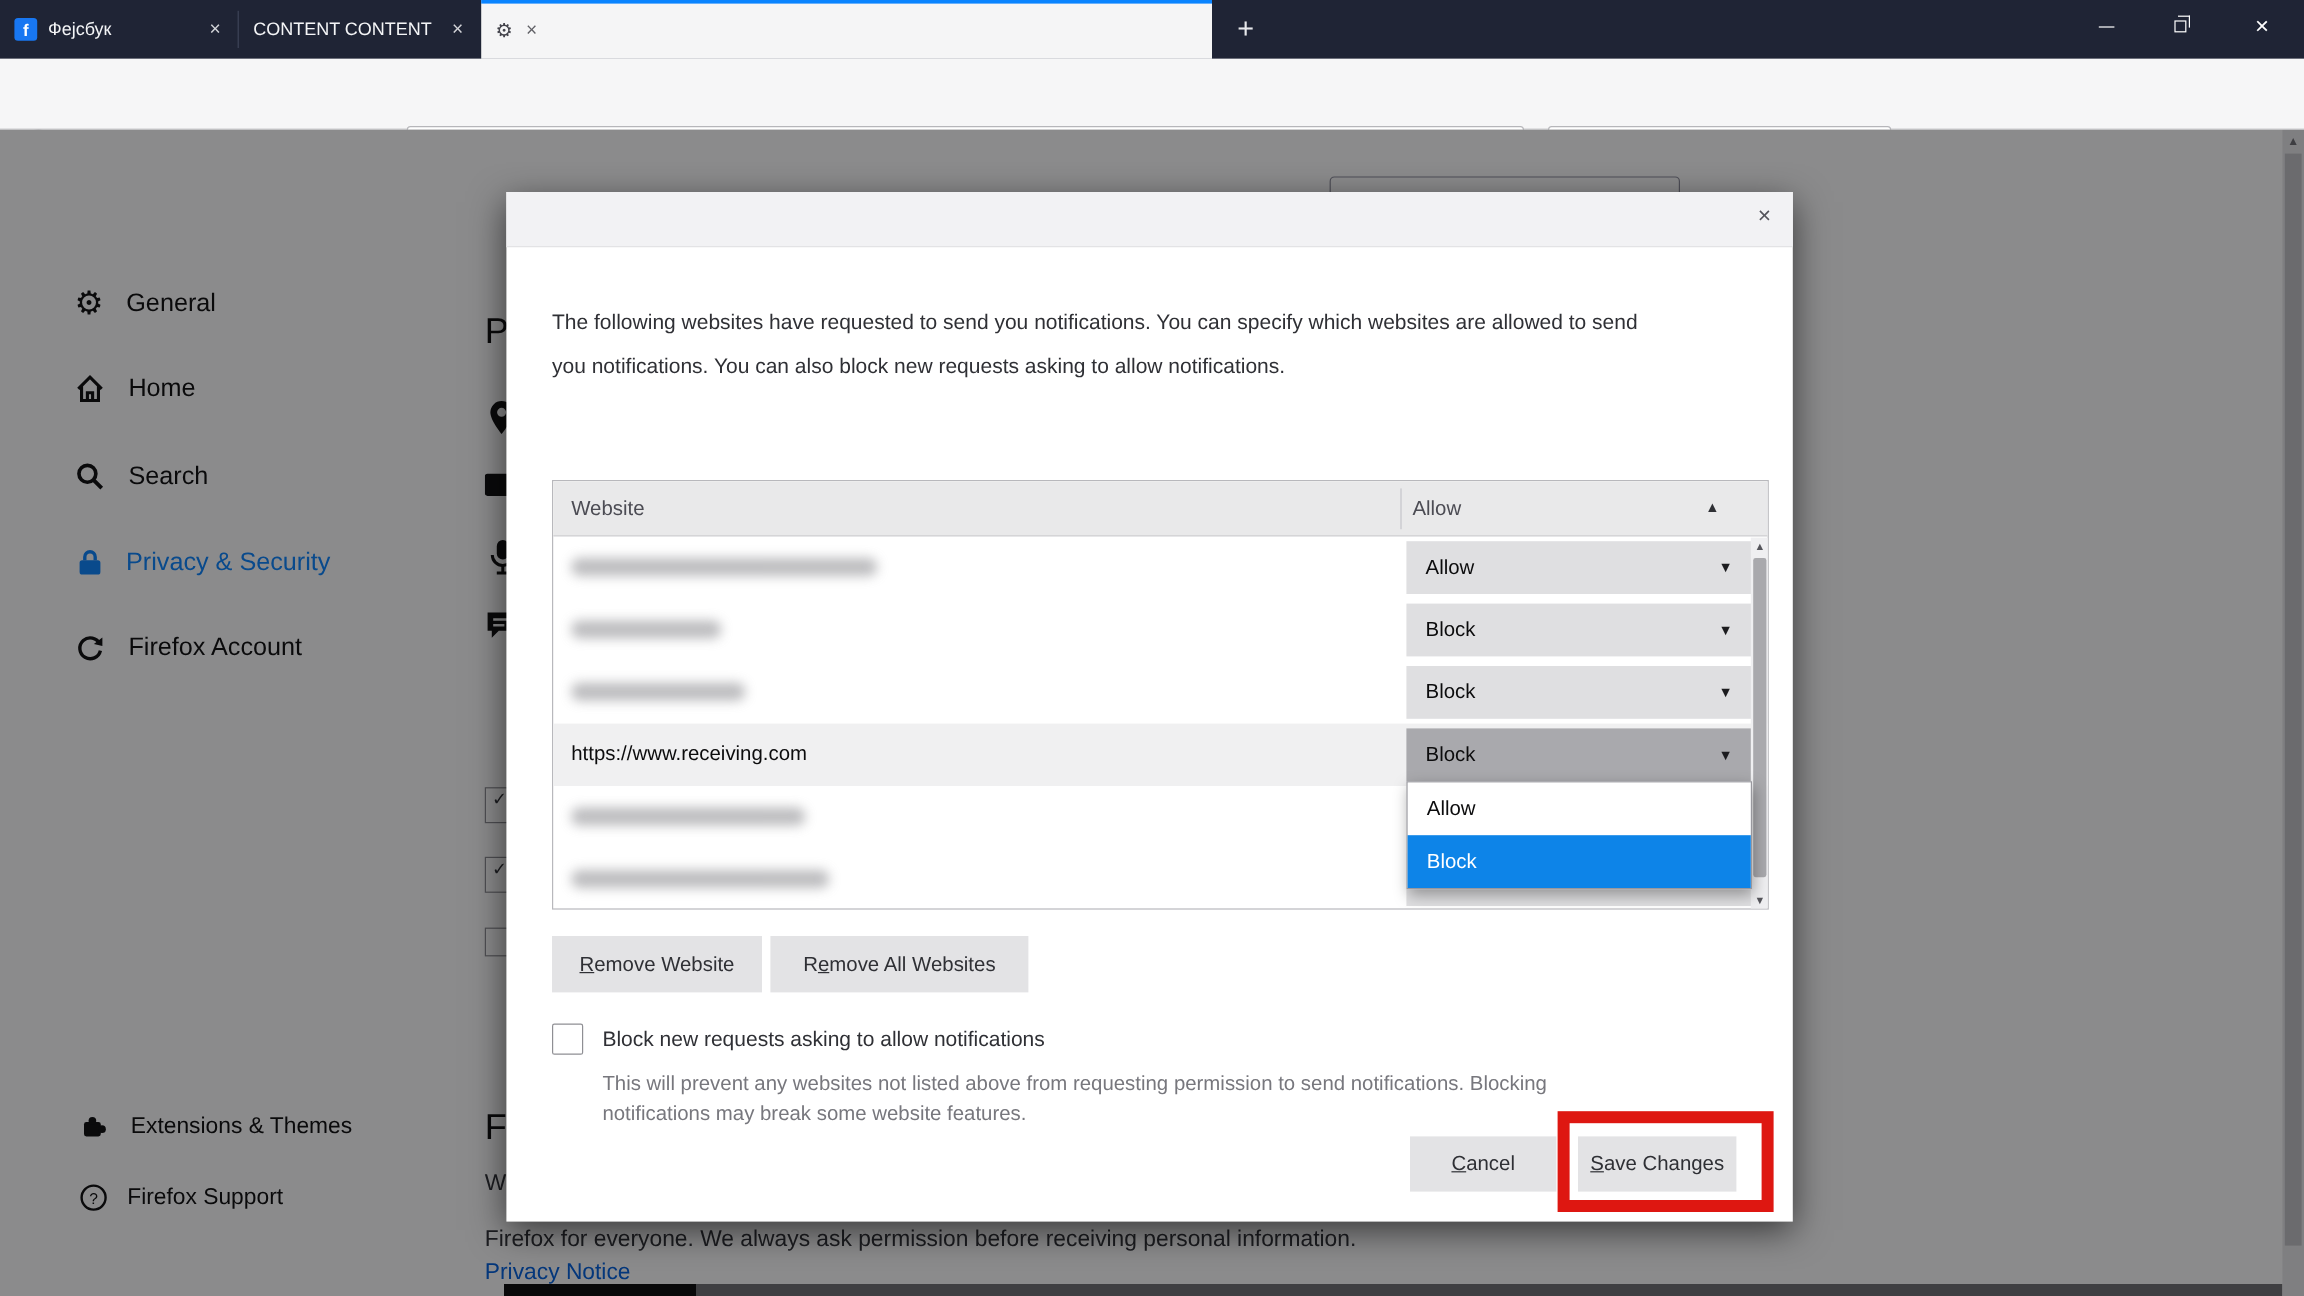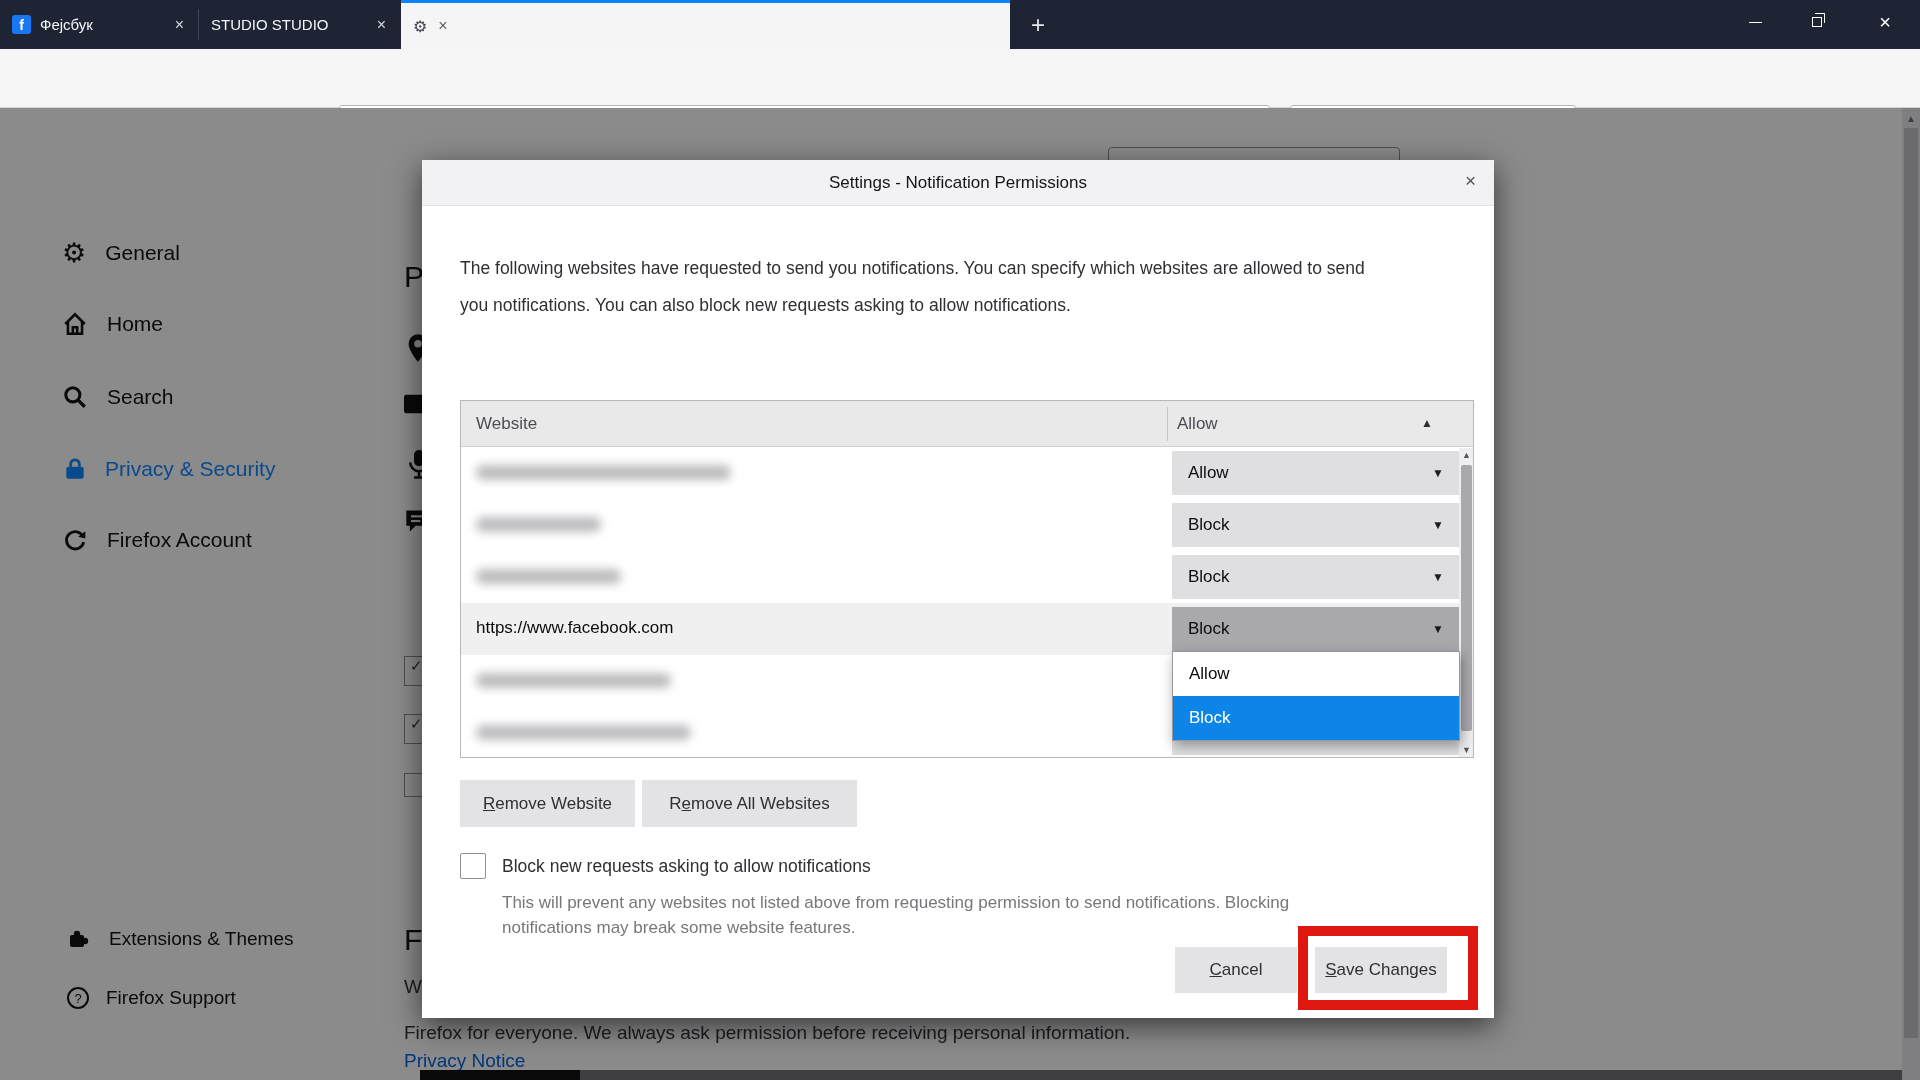--- a/index.html
+++ b/index.html
@@ -86,21 +86,21 @@
 <div id="screen">
 
   <div class="abs tabbar">
     <div class="tab inactive" style="left:0;width:198px;">
       <span class="fb-favicon">f</span>
       <span class="tab-title">Фејсбук</span>
       <span class="tab-close">×</span>
     </div>
     <div class="tabsep" style="left:198px;"></div>
     <div class="tab inactive" style="left:199px;width:201px;">
-      <span class="tab-title">STUDIO STUDIO</span>
+      <span class="tab-title">CONTENT CONTENT</span>
       <span class="tab-close">×</span>
     </div>
     <div class="tab active" style="left:401px;width:609px;">
       <span class="gear-favicon">⚙</span>
       <span class="tab-close" style="color:#47474d;">×</span>
     </div>
     <div class="newtab" style="left:1020px;">+</div>
     <div class="winbtn" style="left:1732px;">
         <span class="min-glyph"></span>
       </div>
@@ -258,21 +258,20 @@
 
   <div class="abs pg-scroll">
     <span class="arrow" style="top:5px;">▲</span>
     <div class="pg-thumb"></div>
   </div>
 
   <div class="abs overlay"></div>
 
   <div class="abs dialog">
     <div class="dlg-titlebar">
-      <div class="dlg-title">Settings - Notification Permissions</div>
       <span class="dlg-close">×</span>
     </div>
 
     <div class="dlg-desc">The following websites have requested to send you notifications. You can specify which websites are allowed to send you notifications. You can also block new requests asking to allow notifications.</div>
 
 
     <div class="dlg-table">
       <div class="thead">
         <span class="abs" style="left:15px;top:13px;">Website</span>
         <span class="abs" style="left:716px;top:13px;">Allow</span>
@@ -295,21 +294,21 @@
         </div>
       </div>
       <div class="trow" style="top:150px;">
         <div class="blob" style="width:145px;"></div>
         <div class="dd" style="top:4px;">
           <span>Block</span>
           <span class="caret">▼</span>
         </div>
       </div>
       <div class="trow selected" style="top:202px;">
-        <div class="cell-site">https://www.facebook.com</div>
+        <div class="cell-site">https://www.receiving.com</div>
         <div class="dd focused" style="top:4px;">
           <span>Block</span>
           <span class="caret">▼</span>
         </div>
       </div>
       <div class="trow" style="top:254px;">
         <div class="blob" style="width:195px;"></div>
       </div>
       <div class="trow" style="top:306px;">
         <div class="blob" style="width:215px;"></div>

